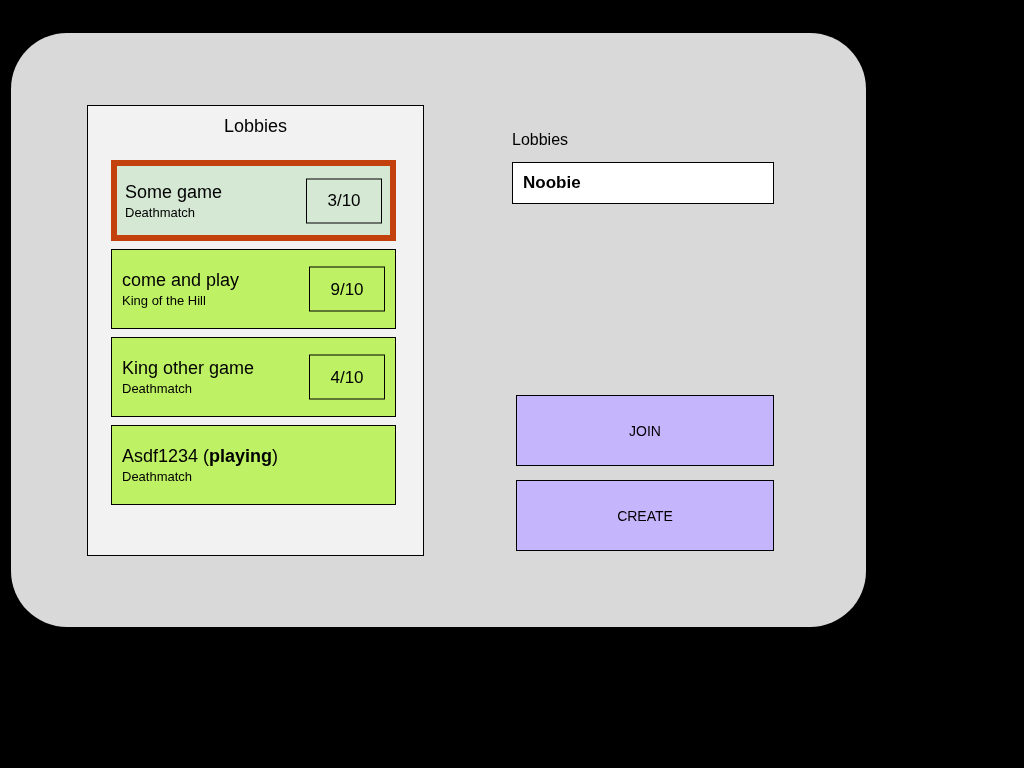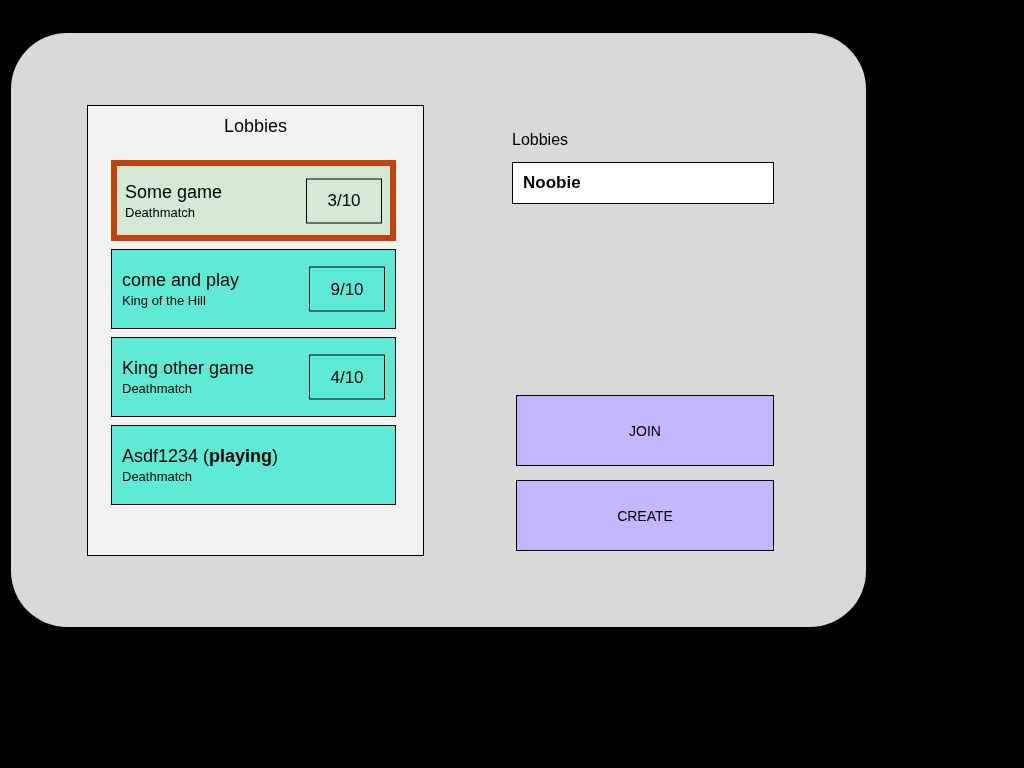--- a/index.html
+++ b/index.html
@@ -57,21 +57,21 @@
     left: 23px;
     top: 54px;
     width: 285px;
   }
 
   .lobby-card {
     position: relative;
     box-sizing: border-box;
     height: 80px;
     margin-bottom: 8px;
-    background: #5eead4;
+    background: #bef264;
     border: 1px solid #000000;
   }
   .lobby-card.selected {
     background: #d5e8d4;
     border: 6px solid #c2410c;
     height: 81px;
   }
 
   .lobby-text {
     position: absolute;

